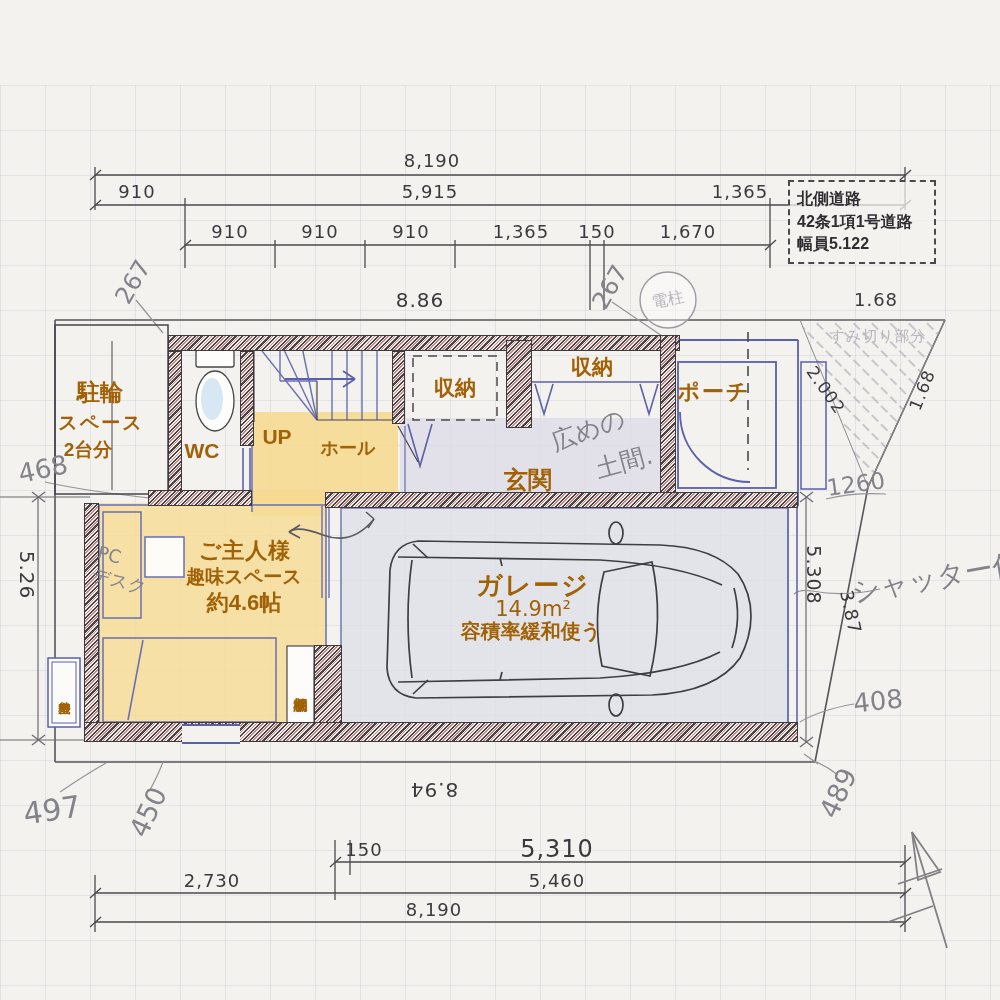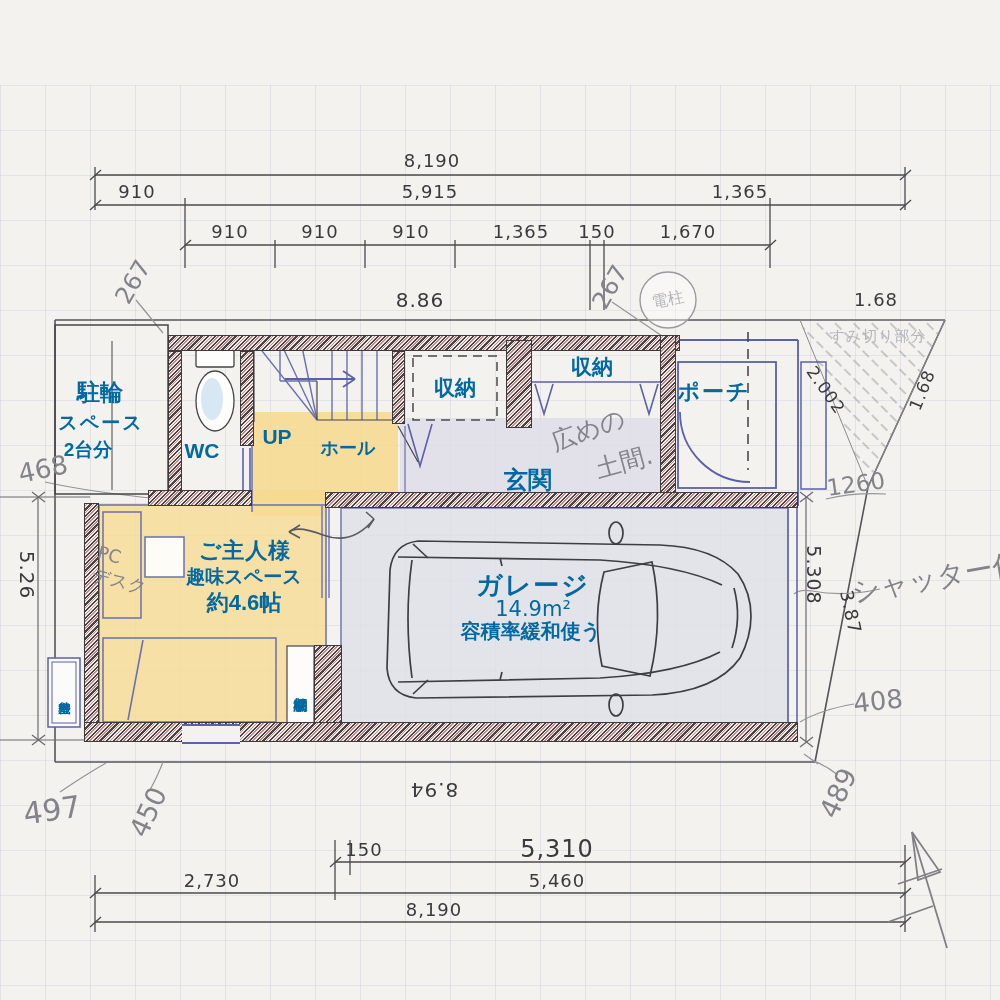--- a/index.html
+++ b/index.html
@@ -11,21 +11,21 @@
       repeating-linear-gradient(to bottom, rgba(125,145,190,0.14) 0 1px, transparent 1px 45px);}
   .floor{position:absolute;z-index:1;}
   svg.lines{position:absolute;left:0;top:0;z-index:2;}
   .wall{position:absolute;z-index:3;background:
       repeating-linear-gradient(135deg, rgba(42,38,42,.85) 0 1.6px, transparent 1.6px 4.8px),
       repeating-linear-gradient(135deg, transparent 0 2.4px, rgba(148,62,72,.55) 2.4px 3.5px, transparent 3.5px 4.8px),
       #efe8e3;
     box-shadow:inset 0 0 0 1px #3c3a3c;}
   .opening{position:absolute;z-index:4;background:#f3f2ee;border-top:2px solid #5b60aa;border-bottom:2px solid #5b60aa;}
   .lbl{position:absolute;z-index:5;transform:translate(-50%,-50%);white-space:nowrap;
-    color:#0369a1;font-weight:700;}
+    color:#a16207;font-weight:700;}
   .dim{position:absolute;z-index:5;transform:translate(-50%,-50%);white-space:nowrap;
     color:#3a3a3e;font-weight:400;font-family:"DejaVu Sans",sans-serif;letter-spacing:1px;}
   .hand{position:absolute;z-index:5;transform:translate(-50%,-50%);white-space:nowrap;
     color:#83838c;font-weight:400;font-family:"DejaVu Sans",sans-serif;}
   .faint{color:#b5b5bd;}
   .vtext{writing-mode:vertical-rl;}
   #roadbox{position:absolute;left:788px;top:180px;width:130px;z-index:5;border:2px dashed #4a4a4e;
     padding:6px 7px;color:#2d2d32;font-weight:700;font-size:16px;line-height:1.42;background:rgba(243,242,238,.75);}
   #watermark{position:absolute;z-index:6;left:138px;top:659px;font-size:31px;color:#9b9b9b;
     font-weight:400;letter-spacing:1px;}
@@ -241,20 +241,25 @@
   <div class="wall" style="left:392px;top:351px;width:13px;height:73px;"></div>
   <div class="wall" style="left:506px;top:340px;width:26px;height:88px;"></div>
   <div class="wall" style="left:660px;top:335px;width:16px;height:160px;"></div>
   <div class="wall" style="left:148px;top:490px;width:104px;height:16px;"></div>
   <div class="wall" style="left:84px;top:503px;width:15px;height:230px;"></div>
   <div class="wall" style="left:325px;top:492px;width:473px;height:16px;"></div>
   <div class="wall" style="left:314px;top:645px;width:28px;height:87px;"></div>
   <div class="wall" style="left:84px;top:722px;width:714px;height:20px;"></div>
   <div class="opening" style="left:182px;top:724px;width:58px;height:16px;"></div>
 
+  <div id="roadbox">
+    <div>北側道路</div>
+    <div>42条1項1号道路</div>
+    <div>幅員5.122</div>
+  </div>
 
   <div class="dim" style="left:432px;top:160px;font-size:18px;">8,190</div>
   <div class="dim" style="left:137px;top:191px;font-size:18px;">910</div>
   <div class="dim" style="left:430px;top:191px;font-size:18px;">5,915</div>
   <div class="dim" style="left:740px;top:191px;font-size:18px;">1,365</div>
   <div class="dim" style="left:230px;top:231px;font-size:18px;">910</div>
   <div class="dim" style="left:320px;top:231px;font-size:18px;">910</div>
   <div class="dim" style="left:411px;top:231px;font-size:18px;">910</div>
   <div class="dim" style="left:521px;top:231px;font-size:18px;">1,365</div>
   <div class="dim" style="left:597px;top:231px;font-size:18px;">150</div>

